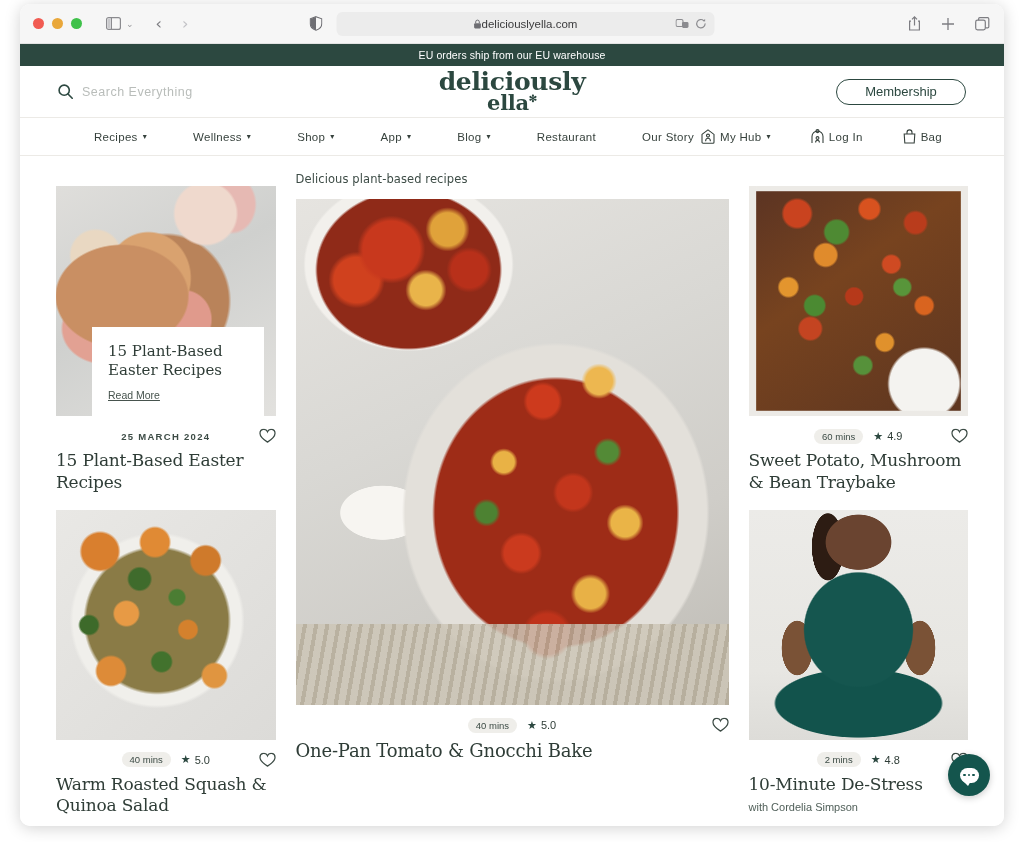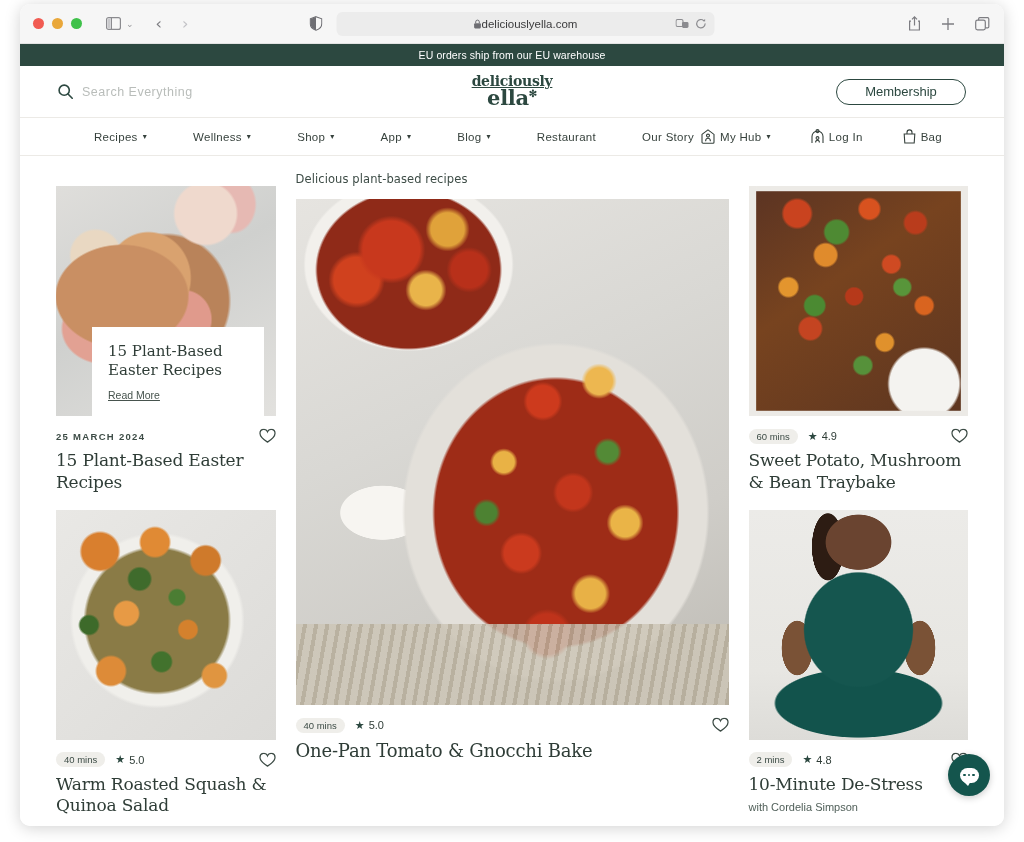--- a/index.html
+++ b/index.html
@@ -105,21 +105,21 @@
   }
   .logo {
     position: absolute;
     left: 50%; transform: translateX(-50%);
     text-align: center;
     line-height: 0.92;
     color: #2c4840;
     font-family: "DejaVu Serif", serif;
     font-weight: 700;
   }
-  .logo .l1 { font-size: 14px; letter-spacing: -0.3px; display: block; text-decoration: underline; }
+  .logo .l1 { font-size: 25px; letter-spacing: -0.3px; display: block; }
   .logo .l2 { font-size: 21px; letter-spacing: -0.3px; display: block; }
   .logo .l2 sup { font-size: 10px; vertical-align: super; }
   .membership-btn {
     position: absolute; right: 38px;
     width: 130px; height: 26px;
     border: 1px solid #2c4840;
     border-radius: 14px;
     background: transparent;
     color: #2c4840;
     font-size: 13px;
@@ -306,20 +306,21 @@
     text-decoration: underline;
     cursor: pointer;
   }
 
   
   .meta-row {
     display: flex; align-items: center;
     margin: 11px 0 5px 0;
     position: relative;
     height: 18px;
+    justify-content: center;
   }
   .date-text {
     font-size: 9.5px; color: #3d4c46;
     letter-spacing: 1.3px; font-weight: bold;
   }
   .pill {
     background: #efeeea;
     border-radius: 10px;
     padding: 2px 8px;
     font-size: 9.5px;

